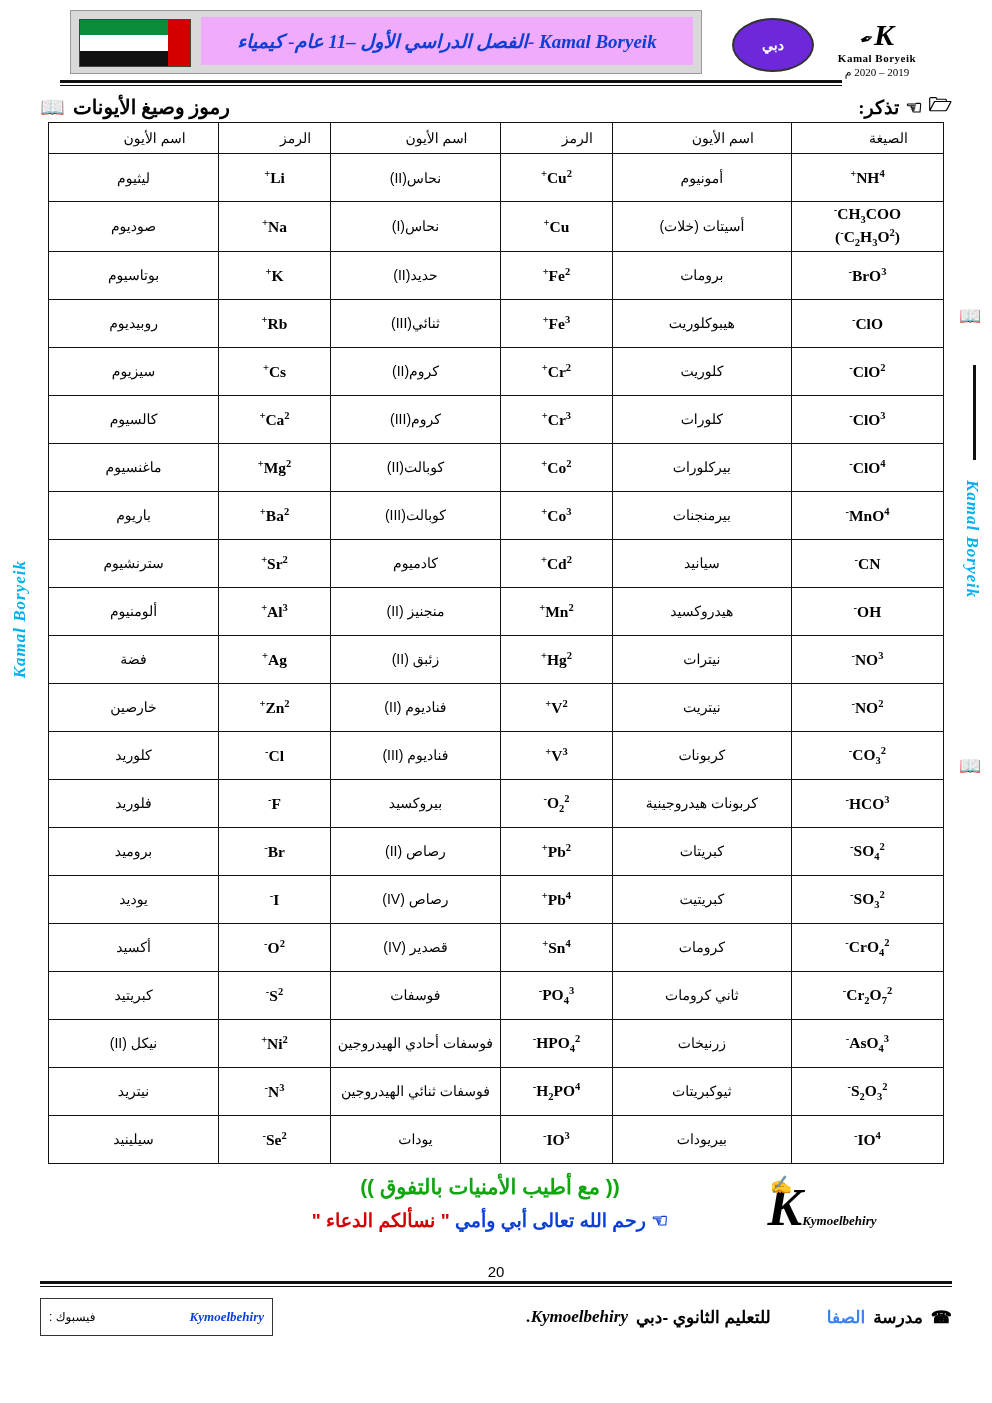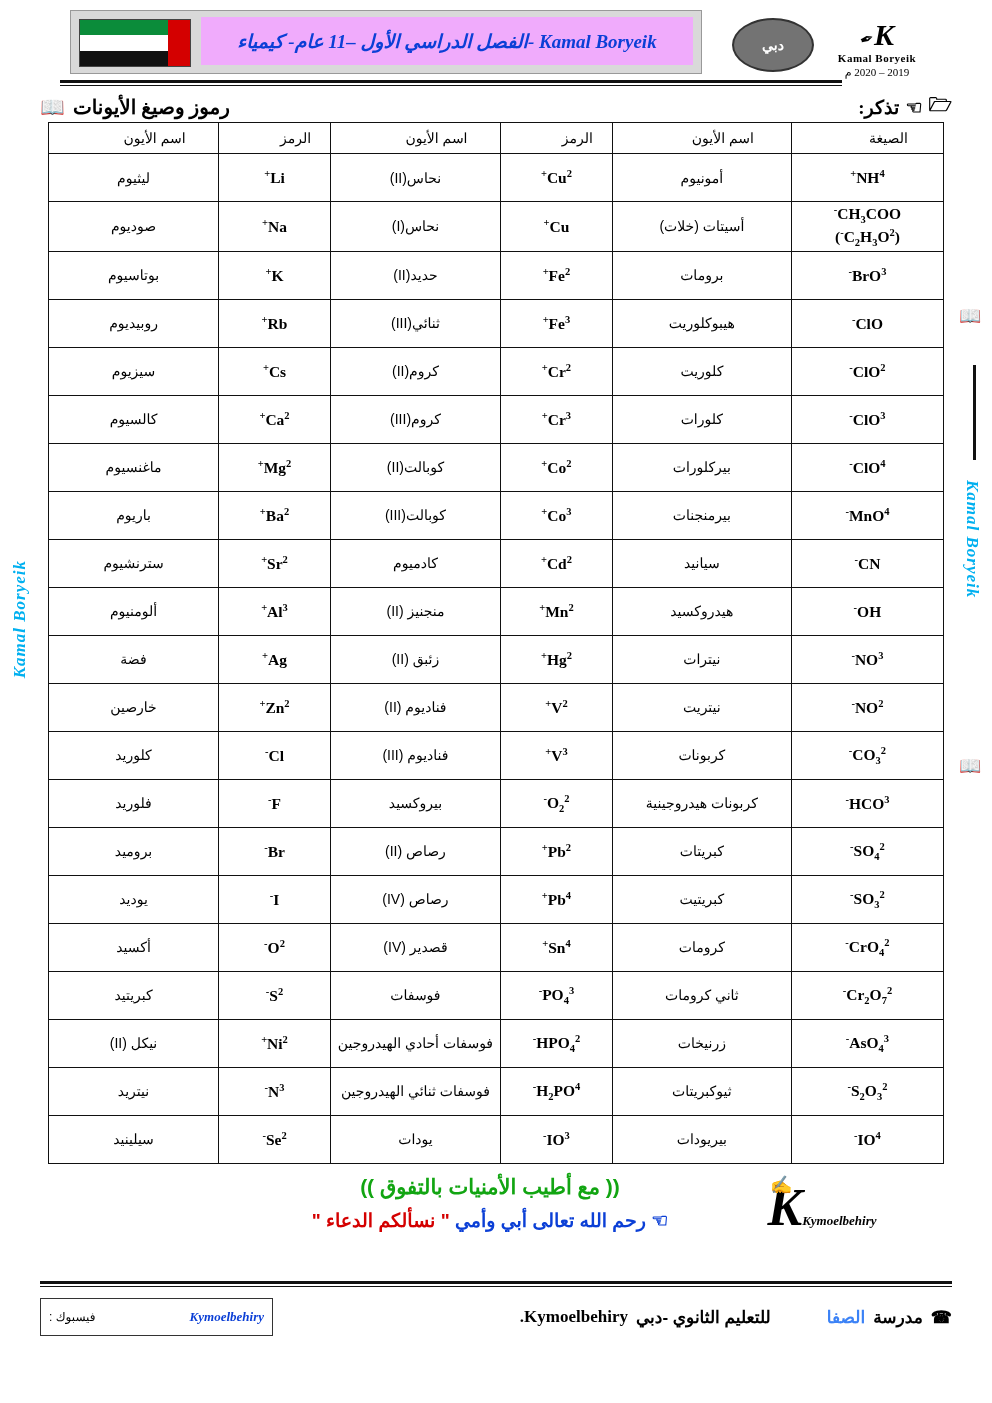--- a/index.html
+++ b/index.html
@@ -16,21 +16,21 @@
   
   .header{position:relative;height:88px;}
   .logo-box{position:absolute;top:18px;right:40px;width:150px;text-align:center;}
   .logo-k{font-family:"Liberation Serif",serif;font-size:30px;font-weight:bold;font-style:italic;display:inline-block;}
   .logo-name{font-size:11px;font-weight:bold;letter-spacing:.5px;}
   .logo-year{font-size:11px;margin-top:2px;}
   .pen{display:inline-block;transform:rotate(-20deg);font-size:17px;}
 
   .dubai-badge{
     position:absolute;top:18px;right:178px;width:78px;height:50px;border-radius:50%;
-    background:#737373;border:2px solid #333;color:#fff;font-size:14px;font-weight:bold;
+    background:#6d28d9;border:2px solid #333;color:#fff;font-size:14px;font-weight:bold;
     display:flex;align-items:center;justify-content:center;font-family:"Liberation Sans",sans-serif;
   }
 
   .title-wrap{
     position:absolute;top:10px;right:290px;left:70px;height:62px;
     background:#d9d9d9;border:1px solid #999;
   }
   .title-inner{
     position:absolute;top:6px;right:8px;left:130px;height:48px;background:#f0abfc;
     display:flex;align-items:center;justify-content:center;
@@ -98,21 +98,21 @@
   .sign-k .nm{font-size:13px;font-weight:bold;font-style:italic;}
   .swirl{color:#d40000;font-size:18px;position:absolute;top:-4px;left:48px;}
 
   .foot-rule{position:absolute;left:40px;right:40px;top:1281px;border-top:3px solid #111;}
   .foot-rule2{position:absolute;left:40px;right:40px;top:1286px;border-top:1px solid #111;}
   .page-num{position:absolute;top:1263px;left:0;right:0;text-align:center;font-size:15px;font-family:"Liberation Sans",sans-serif;}
 
   .foot-row{position:absolute;top:1292px;right:40px;left:40px;height:50px;display:flex;align-items:center;justify-content:space-between;}
   .school{font-size:17px;font-weight:bold;font-family:"Liberation Sans",sans-serif;display:flex;align-items:center;gap:8px;}
   .school .red{color:#3b82f6;margin-left:48px;}
-  .school .site{font-family:"Liberation Serif",serif;font-weight:bold;text-align:center;}
+  .school .site{font-family:"Liberation Serif",serif;font-style:italic;font-weight:bold;text-align:center;}
   .fb-box{
     width:215px;height:36px;border:1px solid #333;display:flex;align-items:center;
     justify-content:space-between;padding:0 8px;font-size:12px;font-family:"Liberation Sans",sans-serif;
     background:#fff;
   }
   .fb-box .nm{color:#0b3fd6;font-weight:bold;font-family:"Liberation Serif",serif;font-style:italic;font-size:13px;}
 
   
   .side-left{
     position:absolute;left:10px;top:560px;writing-mode:vertical-rl;transform:rotate(180deg);
@@ -375,20 +375,21 @@
       <span>رحم الله تعالى أبي وأمي</span>
       <span class="red">" نسألكم الدعاء "</span>
     </div>
   </div>
 
   <div class="sign-k">
     <span class="swirl">✍</span>
     <span class="bigk">K</span><span class="nm">Kymoelbehiry</span>
   </div>
 
+  <div class="page-num">20</div>
   <div class="foot-rule"></div>
   <div class="foot-rule2"></div>
 
   <div class="foot-row">
     <div class="school">
       <span>☎</span>
       <span>مدرسة</span>
       <span class="red">الصفا</span>
       <span>للتعليم الثانوي -دبي</span>
       <span class="site">Kymoelbehiry.</span>

